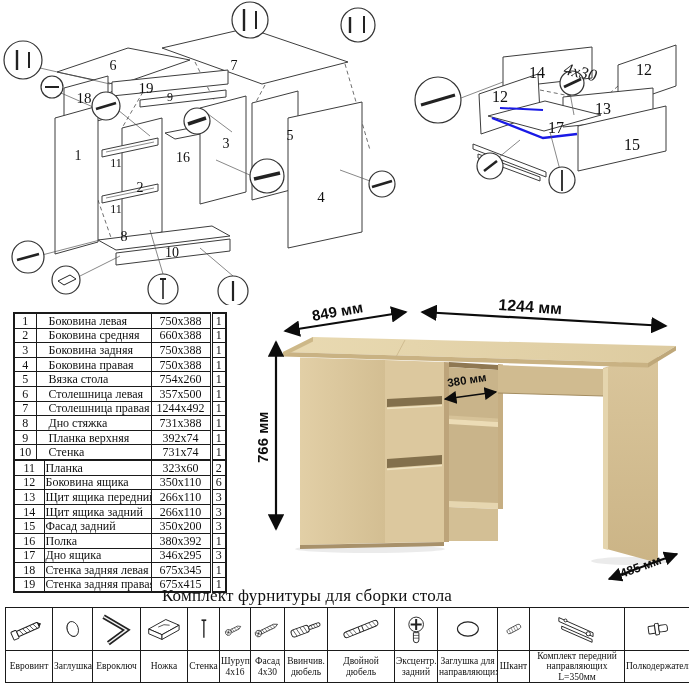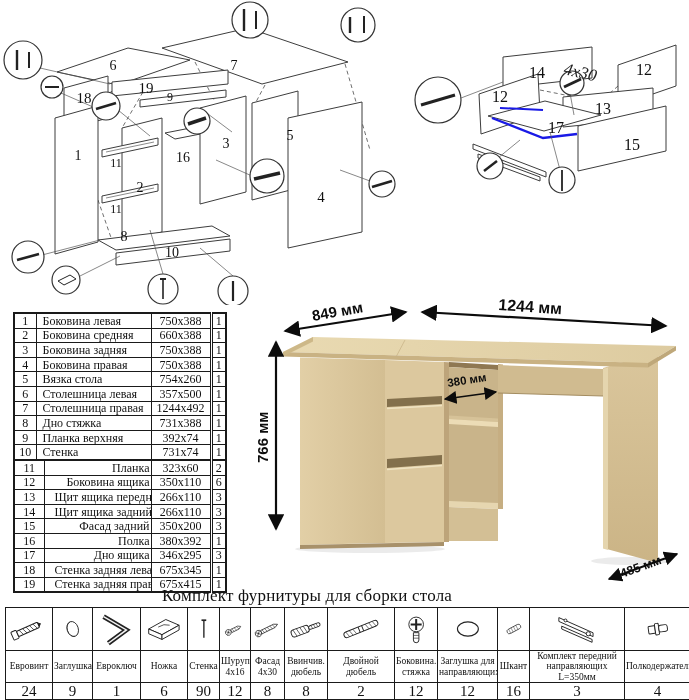--- a/index.html
+++ b/index.html
@@ -7,22 +7,22 @@
        font-family:"Liberation Serif",serif;color:#111;overflow:hidden}
   .abs{position:absolute}
   svg text{user-select:none}
   
   #parts-tables{position:absolute;left:13px;top:312px;width:212px}
   table.pt{border-collapse:collapse;table-layout:fixed;width:212px;border:2px solid #1a1a1a}
   table.pt+table.pt{margin-top:-2px}
   .pt td{border:1px solid #1a1a1a;height:13.6px;line-height:1;padding:0 1px;
          font-size:12px;overflow:hidden;white-space:nowrap}
   .pt td.num,.pt td.size,.pt td.qty{text-align:center}
-  .pt td.name{padding-left:6px}
-  .pt td.name.ctr{text-align:right;padding-left:10px}
+  .pt td.name{padding-left:12px}
+  .pt td.name.ctr{text-align:left;padding-left:1px}
   .pt td.qty{border-left:3px double #1a1a1a}
   
   .hw-title{position:absolute;top:586px;left:0;width:614px;text-align:center;
             font-size:17px;letter-spacing:.2px}
   #hw-wrap{position:absolute;left:5px;top:607px;width:679px}
   table.hw{border-collapse:collapse;table-layout:fixed;width:679px;border:1px solid #1a1a1a}
   .hw td{border:1px solid #1a1a1a;text-align:center;vertical-align:middle;padding:0;overflow:hidden}
   .hw .icell{height:42px}
   .hw .lcell{font-size:9.5px;line-height:1.1;height:24px;padding:0 1px}
   .hw .qcell{font-size:15px;height:16px;line-height:1}
@@ -532,37 +532,21 @@
         <tr>
           <td class="lcell">Евровинт</td>
           <td class="lcell">Заглушка</td>
           <td class="lcell">Евроключ</td>
           <td class="lcell">Ножка</td>
           <td class="lcell">Стенка</td>
           <td class="lcell">Шуруп 4x16</td>
           <td class="lcell">Фасад 4x30</td>
           <td class="lcell">Ввинчив. дюбель</td>
           <td class="lcell">Двойной дюбель</td>
-          <td class="lcell">Боковина. стяжка</td>
+          <td class="lcell">Эксцентр. задний</td>
           <td class="lcell">Заглушка для направляющих</td>
           <td class="lcell">Шкант</td>
           <td class="lcell">Комплект передний направляющих L=350мм</td>
           <td class="lcell">Полкодержатель</td>
         </tr>
-        <tr>
-          <td class="qcell">24</td>
-          <td class="qcell">9</td>
-          <td class="qcell">1</td>
-          <td class="qcell">6</td>
-          <td class="qcell">90</td>
-          <td class="qcell">12</td>
-          <td class="qcell">8</td>
-          <td class="qcell">8</td>
-          <td class="qcell">2</td>
-          <td class="qcell">12</td>
-          <td class="qcell">12</td>
-          <td class="qcell">16</td>
-          <td class="qcell">3</td>
-          <td class="qcell">4</td>
-        </tr>
       </tbody>
     </table>
   </div>
 
 </body></html>

